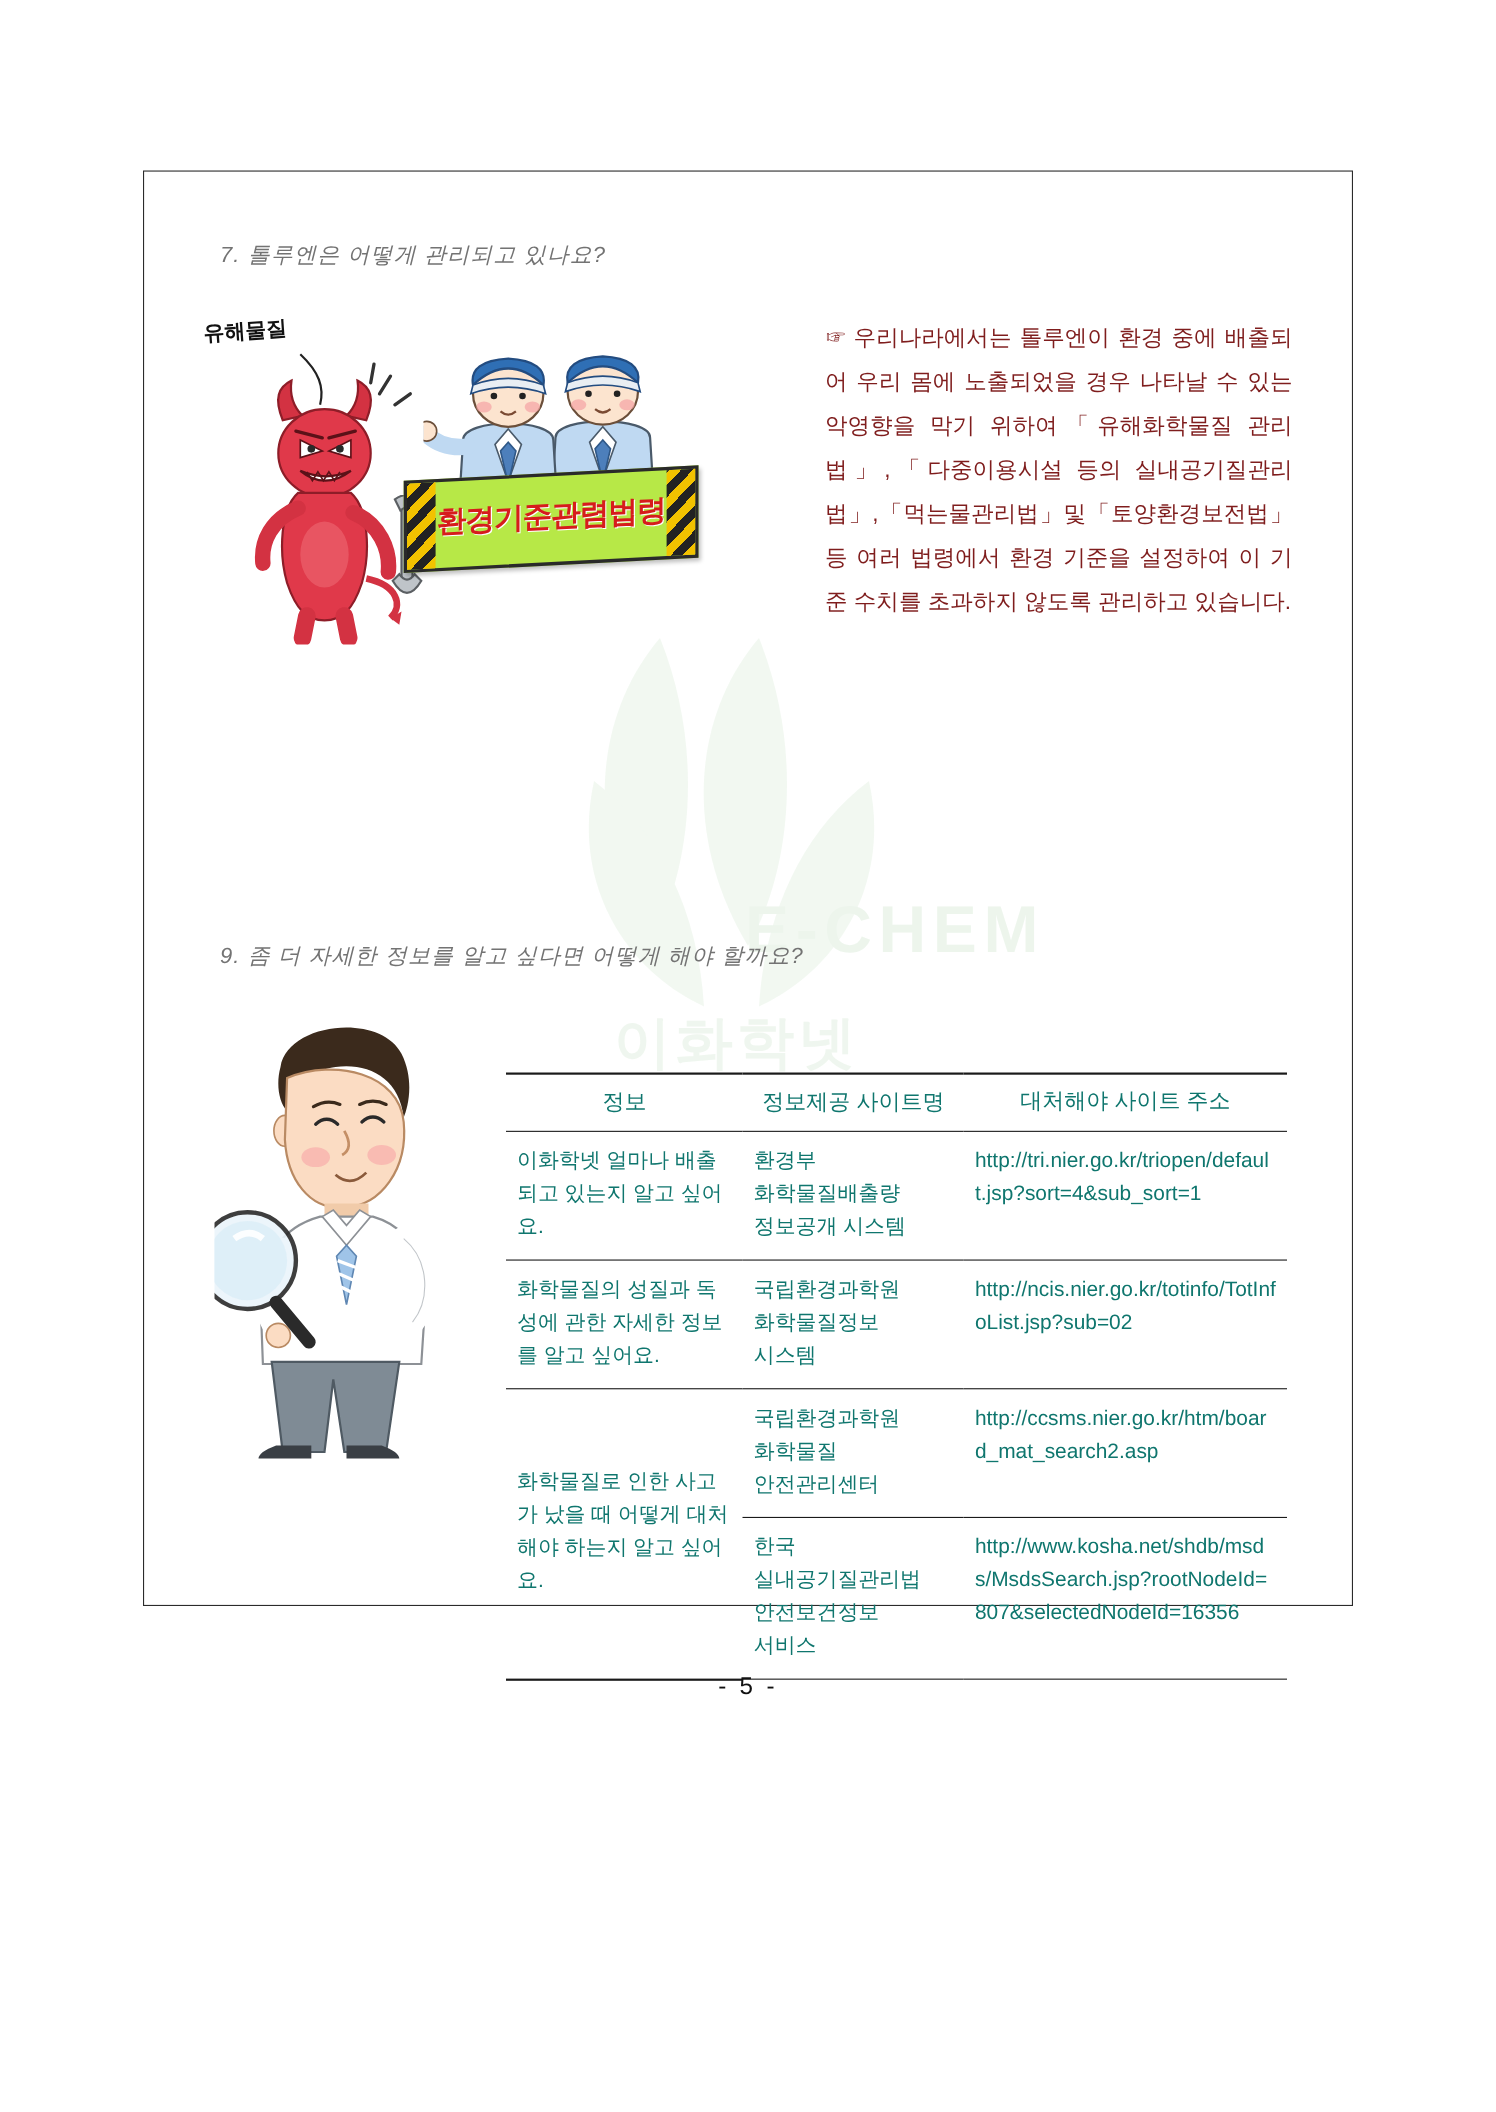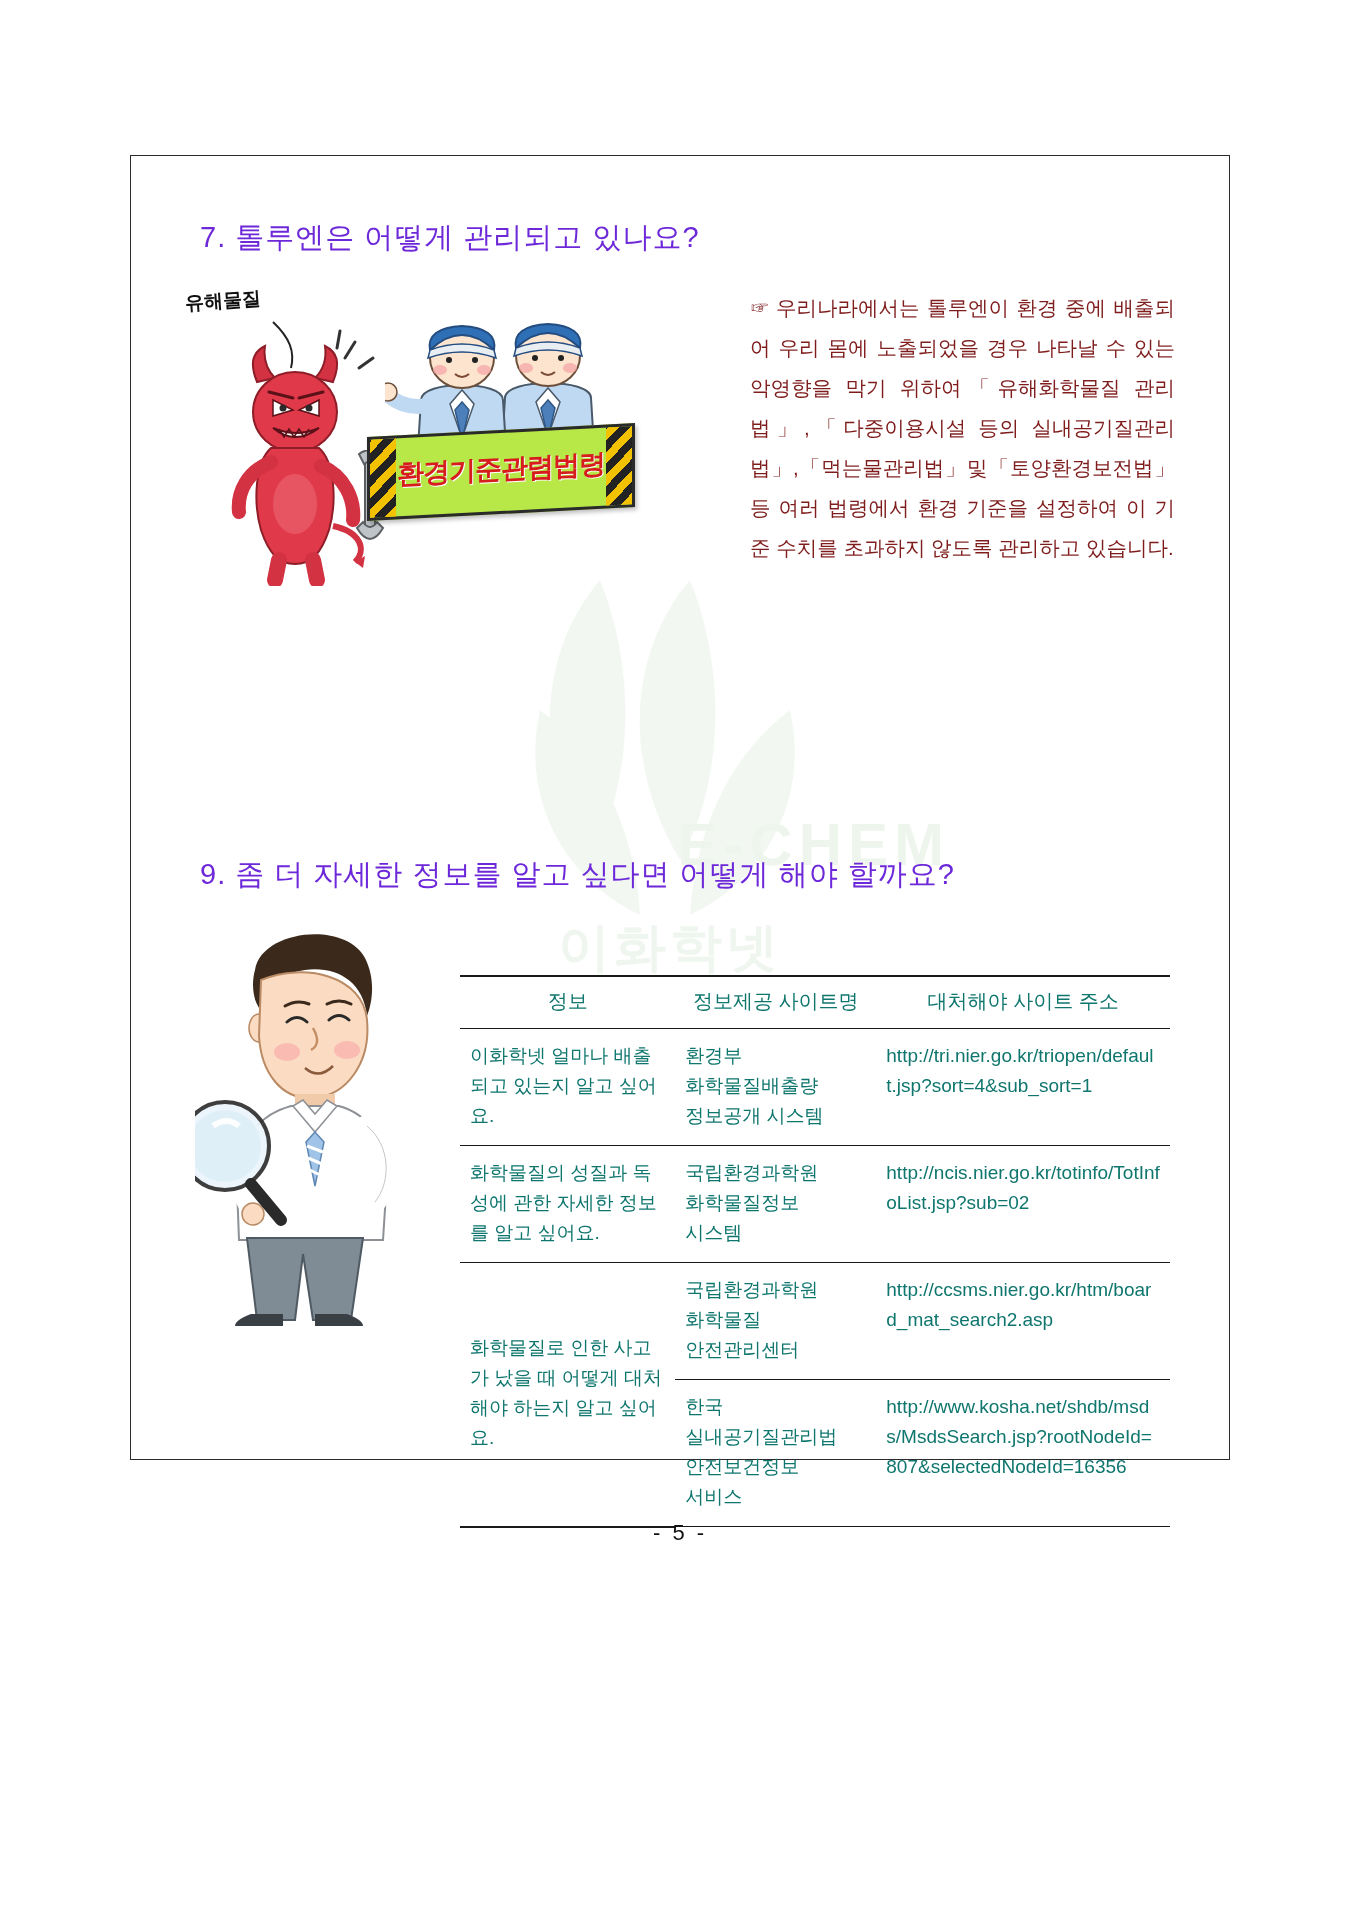--- a/index.html
+++ b/index.html
@@ -57,24 +57,25 @@
     font-size: 52px;
     letter-spacing: 4px;
     color: #e3f0e2;
     font-weight: bold;
     margin-top: 35px;
   }
 
   
   .q-heading {
     position: absolute;
-    font-size: 29px;
+    font-size: 20px;
     letter-spacing: 1px;
-    color: #6d28d9;
+    color: #737373;
     white-space: nowrap;
+    font-style: italic;
   }
   #q7-heading { left: 200px; top: 218px; }
   #q8-heading { left: 200px; top: 855px; }
 
   
   .q7-body {
     position: absolute;
     left: 750px;
     top: 288px;
     width: 425px;

